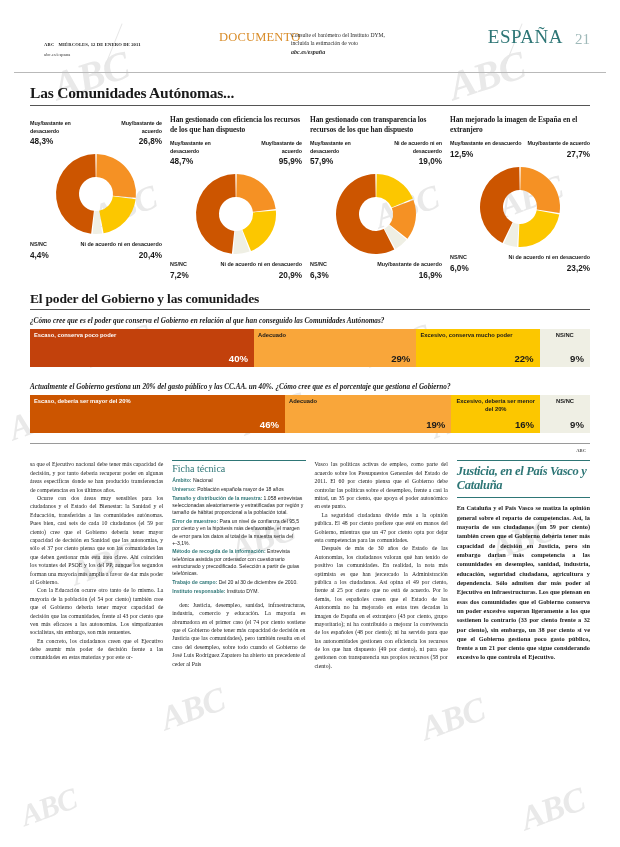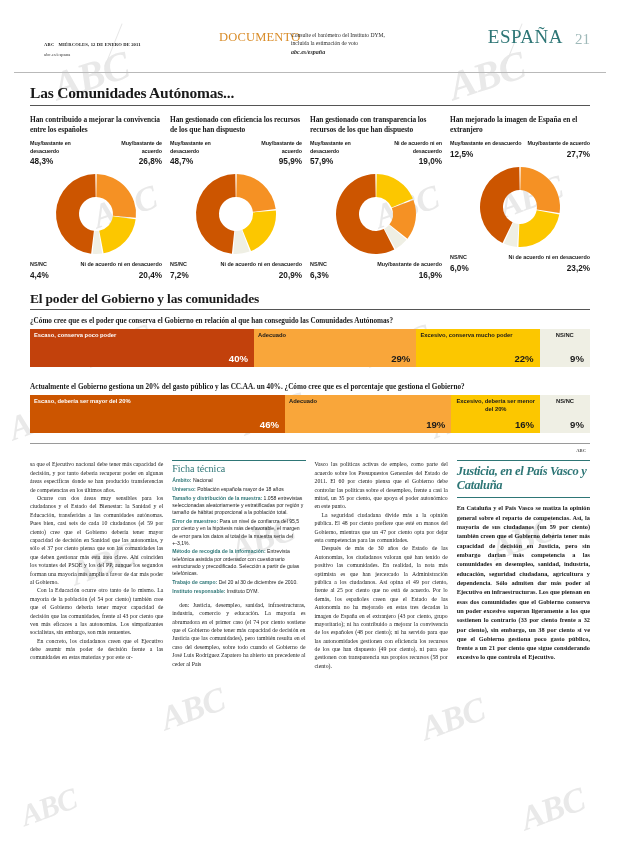--- a/index.html
+++ b/index.html
@@ -89,20 +89,21 @@
     font-size: 13.5px;
     margin: 10px 0 0 16px;
     letter-spacing: -.2px;
   }
   .sub-rule { border-bottom: 1.2px solid #555; margin: 2px 16px 0 16px; }
   .q-line {
     font-family: "Liberation Serif", serif;
     font-weight: bold;
     font-size: 7.2px;
     margin: 7px 16px 0 16px;
+    font-style: italic;
   }
   .barchart { display: flex; margin: 4px 16px 0 16px; height: 38px; }
   .seg { position: relative; }
   .seg-lbl {
     position: absolute; top: 3px; left: 4px; right: 4px;
     font-family: "Liberation Sans", sans-serif;
     font-weight: bold; font-size: 5.8px; line-height: 1.3;
   }
   .seg-lbl.ctr { text-align: center; left: 2px; right: 2px; }
   .seg-val {
@@ -201,21 +202,20 @@
     <div class="mh-espana">ESPAÑA</div>
     <div class="mh-page">21</div>
   </div>
 
   <div class="sec-title">Las Comunidades Autónomas...</div>
   <div class="sec-rule"></div>
 
   <div class="donut-row" id="donut-row">
 
     <div class="donut-cell">
-      <div class="dq">Han contribuido a mejorar la convivencia entre los españoles</div>
       <div class="dlbl-row">
         <div>
             <div class="dlbl">Muy/bastante en desacuerdo</div>
              <div class="dval">48,3%</div>
           </div>
         <div>
             <div class="dlbl r">Muy/bastante de acuerdo</div>
              <div class="dval r">26,8%</div>
           </div>
       </div>

